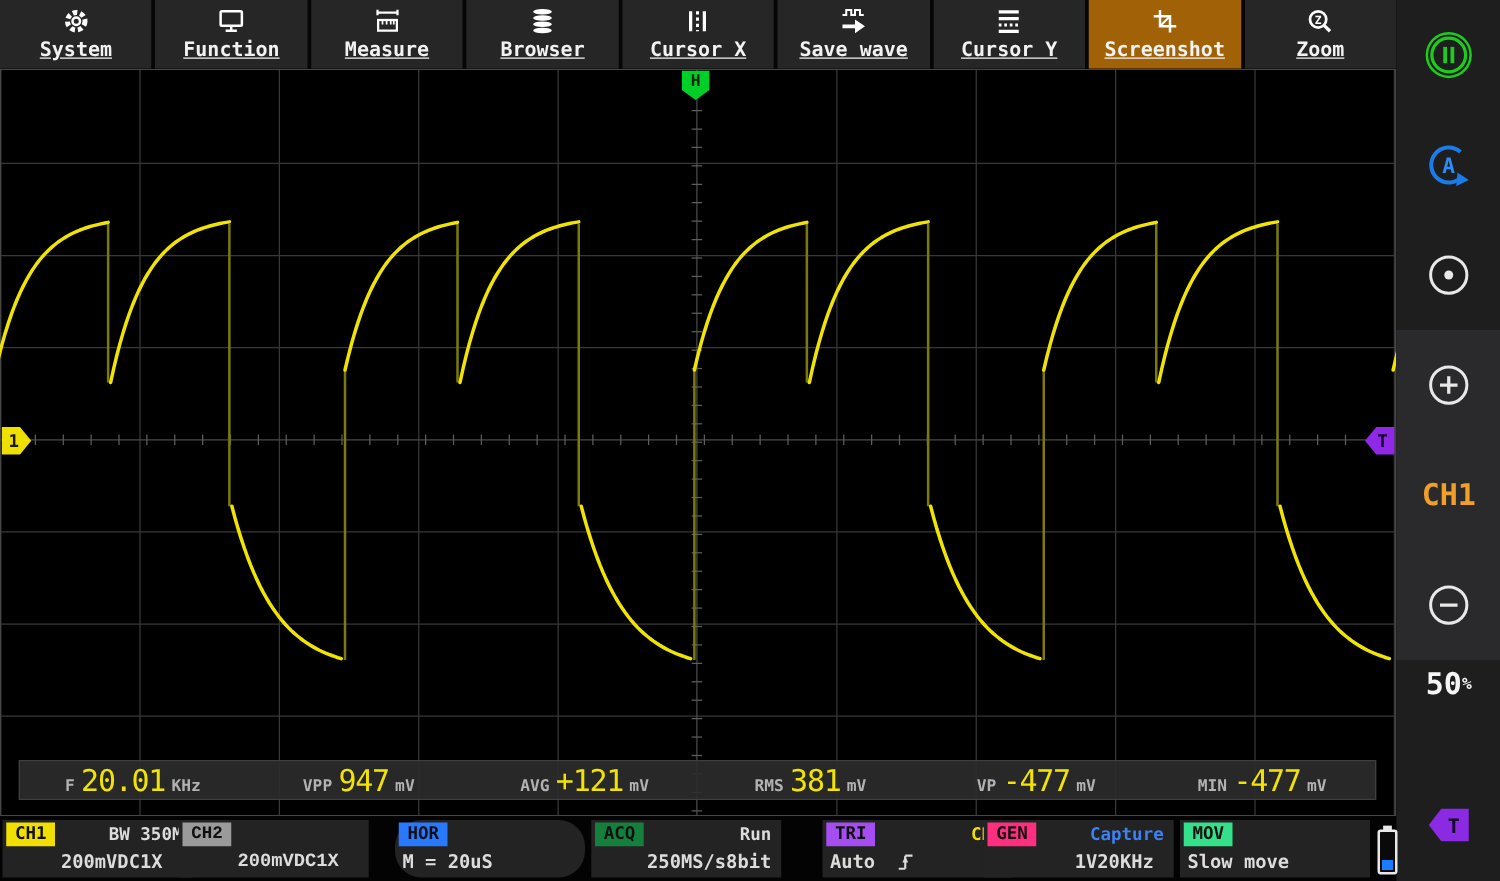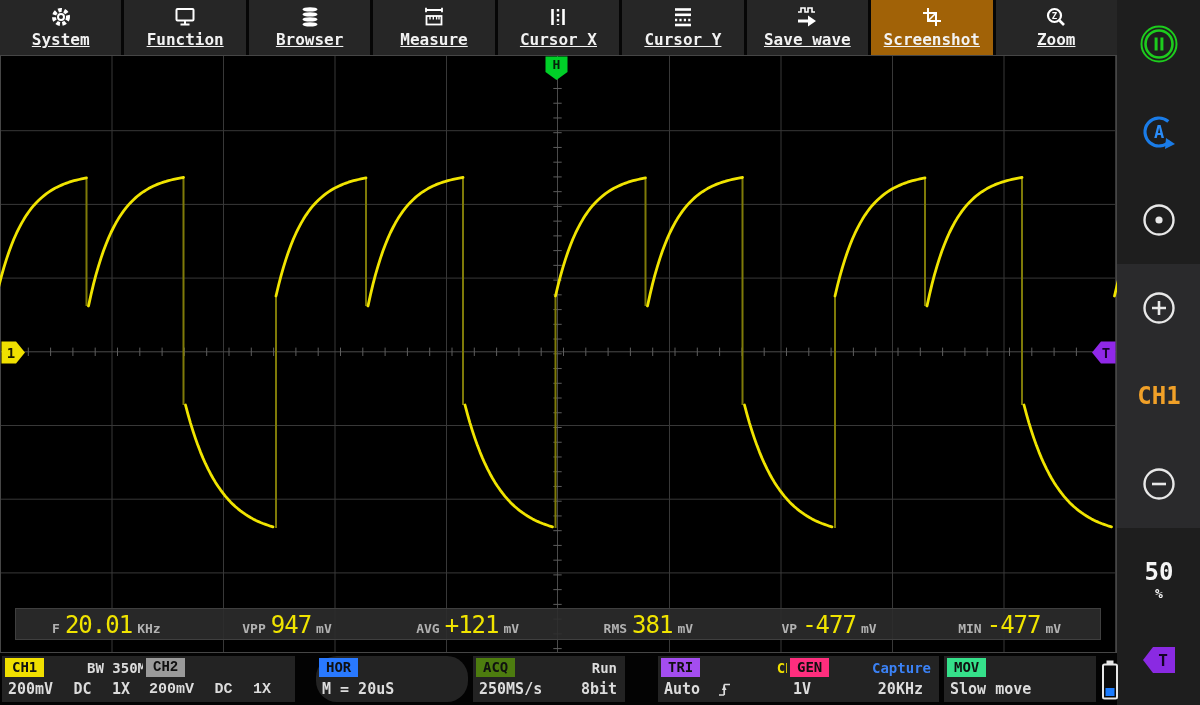--- a/index.html
+++ b/index.html
@@ -33,21 +33,21 @@
   .munit{font-size:13px;font-weight:bold;color:#b2b2b2;text-align:center;}
 
   
   #footer{position:absolute;left:0;top:653px;width:1117px;height:52px;background:#030303;}
   .sec{position:absolute;top:3px;width:152px;height:46px;background:#232323;}
   .srow1{position:absolute;left:3px;right:0;top:1px;height:21px;display:flex;align-items:center;}
   .badge{font-size:14px;font-weight:bold;color:#101010;padding:1px 7px;line-height:17px;}
   .sinfo{margin-left:auto;margin-right:8px;font-size:14px;font-weight:bold;color:#dcdcdc;white-space:nowrap;}
   .srow2{position:absolute;left:6px;right:8px;bottom:3px;height:20px;display:flex;align-items:center;
          font-size:15px;font-weight:bold;color:#dcdcdc;white-space:nowrap;}
-  .srow2.spread{justify-content:space-between;}
+  .srow2.spread{justify-content:flex-end;}
   .srow2 .gap18{margin-left:18px;display:flex;align-items:center;}
 </style>
 </head>
 <body>
 
 <div id="app">
 
   <div id="menubar">
     <div class="menu-item">
       <span class="mi-icon">
@@ -63,67 +63,67 @@
         <svg width="24" height="24" viewBox="0 0 24 24">
             <rect x="3.5" y="4" width="17" height="11.5" rx="1" fill="none" stroke="#fff" stroke-width="2"></rect>
             <path d="M12,15.5V19 M7.5,19.5H16.5" stroke="#fff" stroke-width="2" fill="none"></path>
           </svg>
       </span>
       <span class="mi-label">Function</span>
     </div>
     <div class="menu-item">
       <span class="mi-icon">
         <svg width="24" height="24" viewBox="0 0 24 24">
+            <path d="M4,5H20 M4,2.8V7.2 M20,2.8V7.2" stroke="#fff" stroke-width="1.8" fill="none"></path>
+            <rect x="4.5" y="11" width="15" height="8.5" fill="none" stroke="#fff" stroke-width="1.8"></rect>
+            <path d="M8,11v3.5 M11.3,11v3.5 M14.6,11v3.5 M17,11v3.5" stroke="#fff" stroke-width="1.4" fill="none"></path>
+          </svg>
+      </span>
+      <span class="mi-label">Measure</span>
+    </div>
+    <div class="menu-item">
+      <span class="mi-icon">
+        <svg width="24" height="24" viewBox="0 0 24 24">
             <ellipse cx="12" cy="4.4" rx="7.5" ry="2.2" fill="#fff"></ellipse>
             <ellipse cx="12" cy="9.4" rx="7.5" ry="2.2" fill="#fff"></ellipse>
             <ellipse cx="12" cy="14.4" rx="7.5" ry="2.2" fill="#fff"></ellipse>
             <ellipse cx="12" cy="19.4" rx="7.5" ry="2.2" fill="#fff"></ellipse>
           </svg>
       </span>
       <span class="mi-label">Browser</span>
     </div>
     <div class="menu-item">
       <span class="mi-icon">
         <svg width="24" height="24" viewBox="0 0 24 24">
-            <path d="M4,5H20 M4,2.8V7.2 M20,2.8V7.2" stroke="#fff" stroke-width="1.8" fill="none"></path>
-            <rect x="4.5" y="11" width="15" height="8.5" fill="none" stroke="#fff" stroke-width="1.8"></rect>
-            <path d="M8,11v3.5 M11.3,11v3.5 M14.6,11v3.5 M17,11v3.5" stroke="#fff" stroke-width="1.4" fill="none"></path>
-          </svg>
-      </span>
-      <span class="mi-label">Measure</span>
-    </div>
-    <div class="menu-item">
-      <span class="mi-icon">
-        <svg width="24" height="24" viewBox="0 0 24 24">
             <path d="M6.5,4V20" stroke="#fff" stroke-width="2.6"></path>
             <path d="M12,4V20" stroke="#fff" stroke-width="2.4" stroke-dasharray="2.6 2.4"></path>
             <path d="M17.5,4V20" stroke="#fff" stroke-width="2.6"></path>
           </svg>
       </span>
       <span class="mi-label">Cursor X</span>
+    </div>
+    <div class="menu-item">
+      <span class="mi-icon">
+        <svg width="24" height="24" viewBox="0 0 24 24">
+            <path d="M3,7h3V3h4v4h3V3h4v4h3" fill="none" stroke="#fff" stroke-width="1.6"></path>
+            <polygon points="3,14.5 13,14.5 13,10.5 21,16 13,21.5 13,17.5 3,17.5" fill="#fff"></polygon>
+          </svg>
+      </span>
+      <span class="mi-label">Save wave</span>
     </div>
     <div class="menu-item">
       <span class="mi-icon">
         <svg width="24" height="24" viewBox="0 0 24 24">
             <path d="M4,4.5H20" stroke="#fff" stroke-width="2.6"></path>
             <path d="M4,9.8H20" stroke="#fff" stroke-width="2.6"></path>
             <path d="M4,15H20" stroke="#fff" stroke-width="2.4" stroke-dasharray="2.2 2.2"></path>
             <path d="M4,20H20" stroke="#fff" stroke-width="2.6"></path>
           </svg>
       </span>
       <span class="mi-label">Cursor Y</span>
-    </div>
-    <div class="menu-item">
-      <span class="mi-icon">
-        <svg width="24" height="24" viewBox="0 0 24 24">
-            <path d="M3,7h3V3h4v4h3V3h4v4h3" fill="none" stroke="#fff" stroke-width="1.6"></path>
-            <polygon points="3,14.5 13,14.5 13,10.5 21,16 13,21.5 13,17.5 3,17.5" fill="#fff"></polygon>
-          </svg>
-      </span>
-      <span class="mi-label">Save wave</span>
     </div>
     <div class="menu-item active">
       <span class="mi-icon">
         <svg width="24" height="24" viewBox="0 0 24 24">
             <path d="M8,3v13h13" fill="none" stroke="#fff" stroke-width="2"></path>
             <path d="M3,8h13v13" fill="none" stroke="#fff" stroke-width="2"></path>
             <path d="M9,15L15,9" stroke="#fff" stroke-width="1.6"></path>
           </svg>
       </span>
       <span class="mi-label">Screenshot</span>
@@ -349,21 +349,21 @@
       <span class="sbtn-text" style="font-size:24px;color:#f0a028;">CH1</span>
     </div>
 
     <div class="sbtn" style="top:461px;">
       <svg width="40" height="40" viewBox="0 0 40 40">
         <circle cx="20" cy="20" r="14.5" fill="none" stroke="#e8e8e8" stroke-width="2.4"></circle>
         <path d="M13,20h14" stroke="#e8e8e8" stroke-width="2.6"></path>
       </svg>
     </div>
 
-    <div class="sbtn" style="top:556px;flex-direction:column;">
+    <div class="sbtn" style="top:524px;">
       <span class="sbtn-text" style="font-size:24px;color:#f5f5f5;">50</span>
         <span class="sbtn-text" style="font-size:13px;color:#f5f5f5;">%</span>
     </div>
 
     <div class="sbtn" style="top:637px;">
       <svg width="40" height="34" viewBox="0 0 40 34">
         <polygon points="4,17 14,4 36,4 36,30 14,30" fill="#8a2ae2"></polygon>
         <text x="24" y="23" text-anchor="middle" font-size="16" font-weight="bold" fill="#140326" font-family="DejaVu Sans Mono, monospace">T</text>
       </svg>
     </div>
@@ -400,21 +400,21 @@
           <span class="badge" style="background: rgb(41, 121, 255);">HOR</span>
           <span class="sinfo"></span>
         </div>
       <div class="srow2">
           <span>M = 20uS</span>
         </div>
     </div>
 
     <div class="sec" style="left:473px;">
       <div class="srow1">
-          <span class="badge" style="background: #4d7c0f;">ACQ</span>
+          <span class="badge" style="background: #15803d;">ACQ</span>
           <span class="sinfo">Run</span>
         </div>
       <div class="srow2 spread">
         <span>250MS/s</span>
         <span>8bit</span>
       </div>
     </div>
 
     <div class="sec" style="left:630px;margin-left:28px;">
       <div class="srow1">

